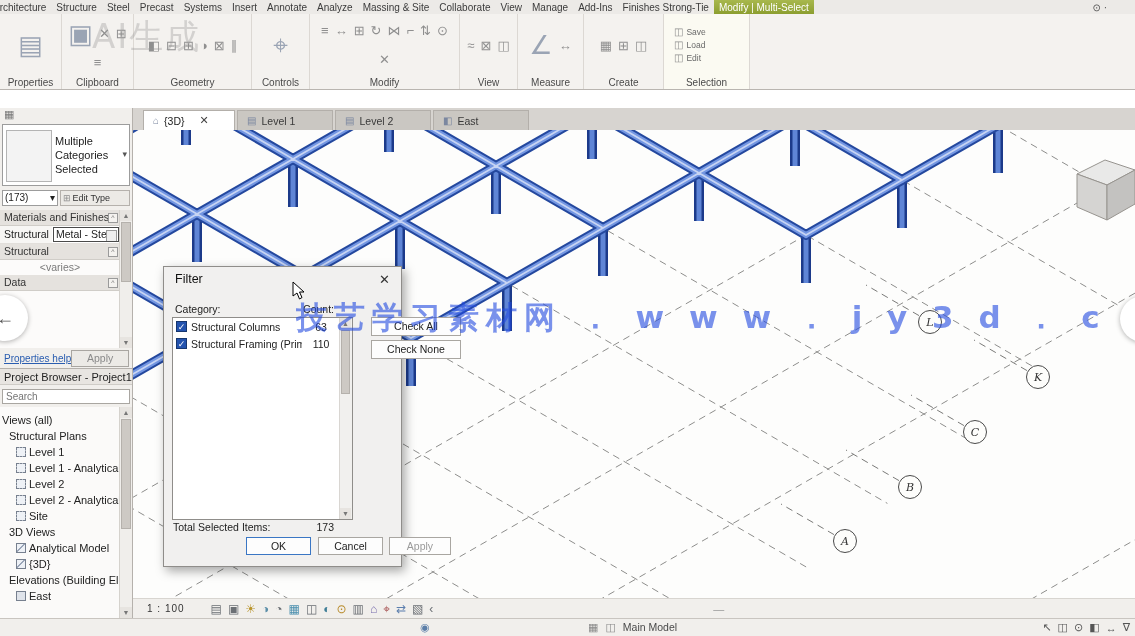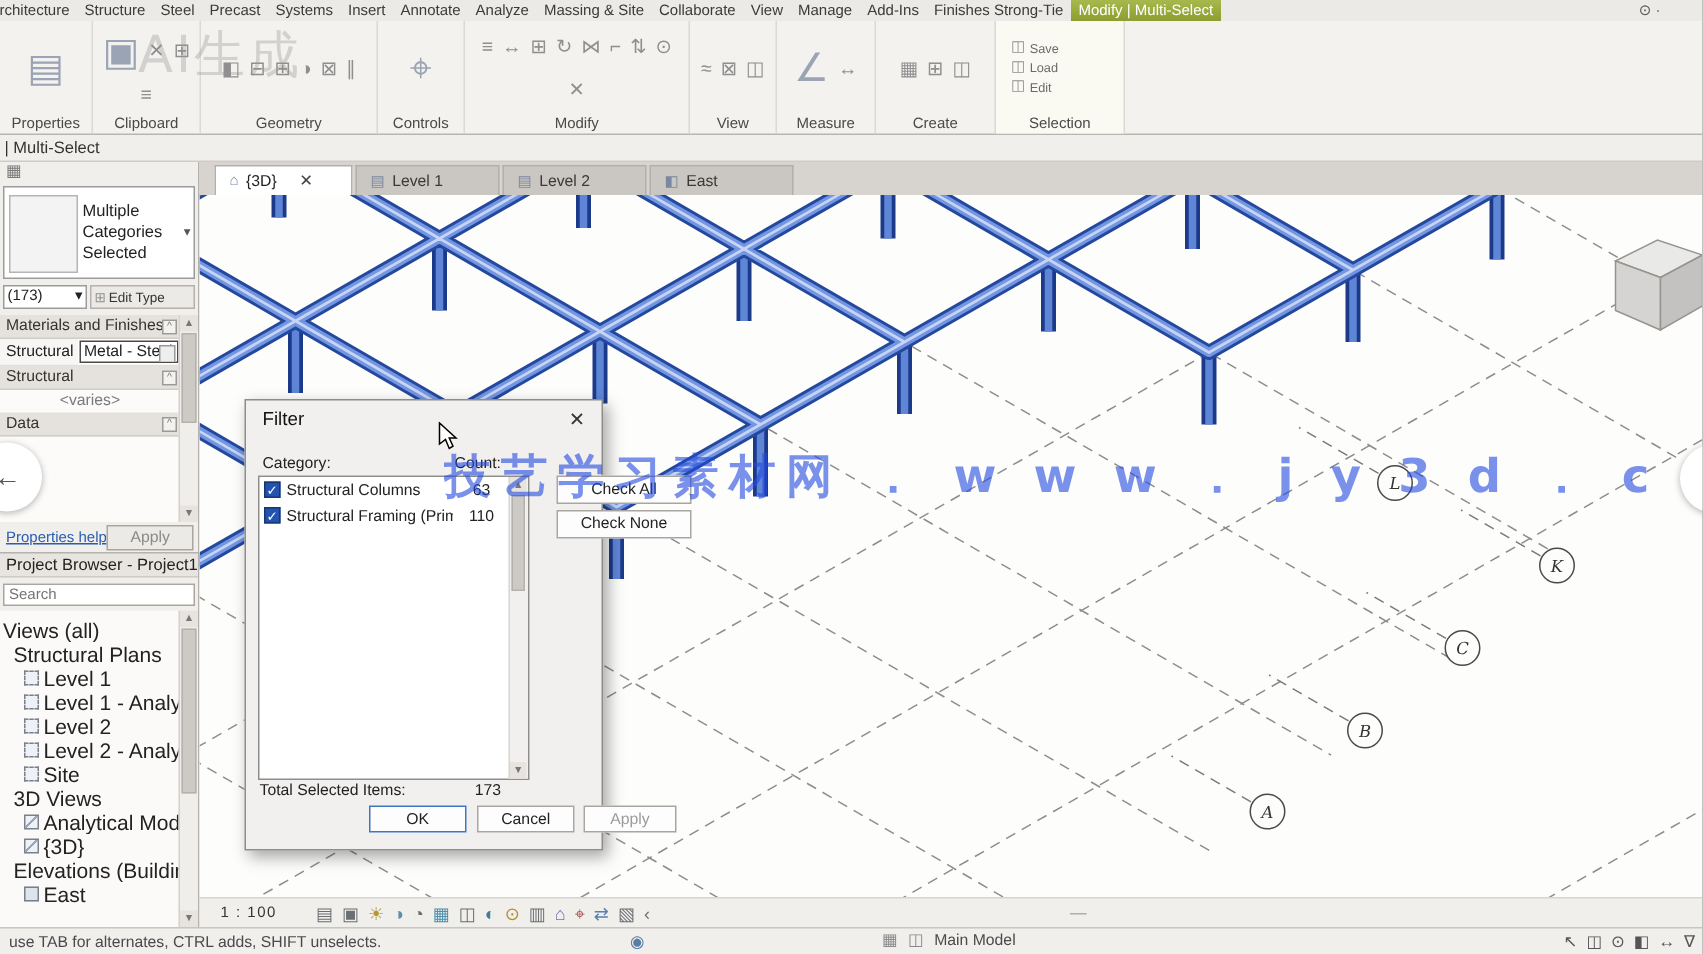--- a/index.html
+++ b/index.html
@@ -62,21 +62,21 @@
        justify-content:space-between;padding:0 4px;box-sizing:border-box;}
   .phelp{font-size:10px;color:#2a5db0;text-decoration:underline;white-space:nowrap;}
   .papply{width:56px;height:15px;border:1px solid #a9a6a1;background:#eceae6;color:#8a8a8a;
        font-size:10.5px;text-align:center;line-height:14px;}
   .bheader{position:absolute;left:0;top:260px;width:133px;height:17px;background:#e8e5e1;
        border-top:1px solid #b5b1ac;border-bottom:1px solid #cfccc7;line-height:16px;padding-left:4px;
        font-size:11px;white-space:nowrap;overflow:hidden;box-sizing:border-box;}
   .bsearch{position:absolute;left:2px;top:281px;width:128px;height:15px;border:1px solid #a9a6a1;
        background:#fff;box-sizing:border-box;font-size:10px;padding:0 3px;font-family:"Liberation Sans",sans-serif;}
   .btree{position:absolute;left:0;top:299px;width:120px;height:211px;background:#fbfaf9;overflow:hidden;padding-top:5px;box-sizing:border-box;}
-  .trow{height:16px;display:flex;align-items:center;gap:3px;font-size:14px;color:#222;white-space:nowrap;overflow:hidden;text-align:center;}
+  .trow{height:16px;display:flex;align-items:center;gap:3px;font-size:11px;color:#222;white-space:nowrap;overflow:hidden;text-align:center;}
   .tico{width:10px;height:10px;box-sizing:border-box;flex:none;}
   .tico.plan{border:1px dashed #77808f;background:#eef1f6;}
   .tico.t3d{border:1px solid #77808f;background:linear-gradient(135deg,#eef1f6 42%,#9aa5b8 42%,#9aa5b8 56%,#eef1f6 56%);}
   .tico.elev{border:1px solid #77808f;background:#dfe3ea;}
   .bscroll{position:absolute;right:0;top:299px;width:13px;height:211px;background:#f0eeeb;
        border-left:1px solid #d5d2cd;box-sizing:border-box;}
   
   .viewtabs{position:absolute;left:133px;top:108px;width:1002px;height:22px;background:#d7d4d0;
        display:flex;align-items:flex-end;padding-left:10px;gap:2px;box-sizing:border-box;}
   .vtab{height:20px;display:flex;align-items:center;gap:5px;padding:0 9px;background:#cac7c2;
@@ -243,23 +243,20 @@
           </div>
           <div class="selrow">
             <span class="ric">◫</span>
             <span>Edit</span>
           </div>
         </div>
         <div class="rp-label">Selection</div>
       </div>
     </div>
 
-  <div class="options-bar">
-    <span>| Multi-Select</span>
-  </div>
 
   <div class="leftcol">
     <div class="pal-head">
       <span class="ric">▦</span>
     </div>
     <div class="typesel">
       <div class="ts-thumb"></div>
       <div class="ts-text">Multiple Categories Selected</div>
       <div class="ts-caret">▾</div>
     </div>
@@ -452,21 +449,20 @@
         <span class="vcbi" style="color: rgb(122, 111, 174);">⌂</span>
         <span class="vcbi" style="color: rgb(168, 84, 84);">⌖</span>
         <span class="vcbi" style="color: rgb(93, 127, 174);">⇄</span>
         <span class="vcbi" style="color: rgb(107, 111, 116);">▧</span>
         <span class="vcbi" style="color: rgb(107, 111, 116);">‹</span>
       </span>
     <span class="vcb-div">—</span>
   </div>
 
   <div class="sbar">
-    <span class="sb-hint">use TAB for alternates, CTRL adds, SHIFT unselects.</span>
     <span class="sb-center">◉</span>
     <span class="sb-mid" id="sbMid">
         <span class="ric">▦</span>
         <span class="ric">◫</span>
         <span>Main Model</span>
       </span>
     <span class="sb-right" id="sbRight">
         <span>↖</span>
         <span>◫</span>
         <span>⊙</span>

